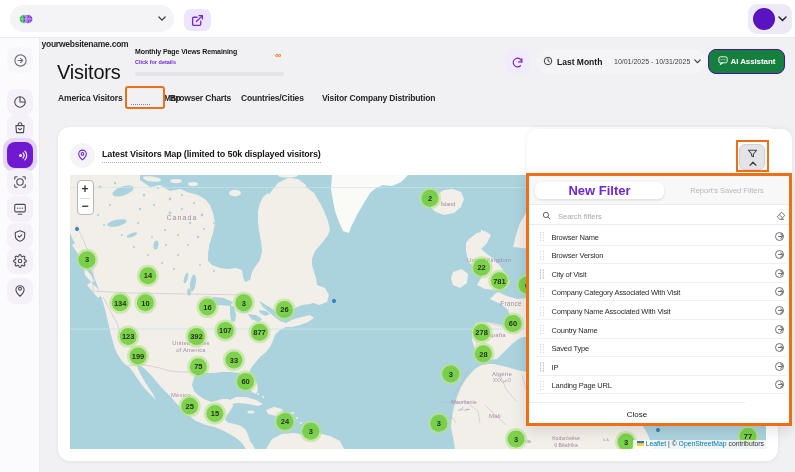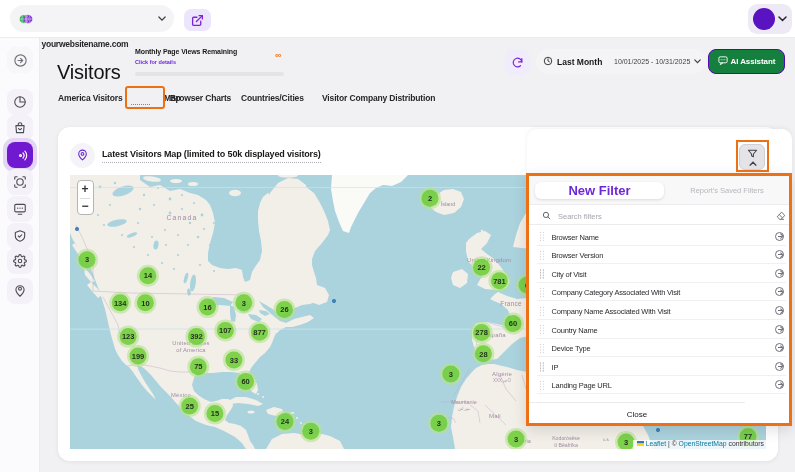--- a/index.html
+++ b/index.html
@@ -535,21 +535,21 @@
         <div class="arr"></div>
       </div>
     <div class="prow" style="top:144.5px;">
         <div class="dots"></div>
         <div class="lbl">Country Name</div>
         <div class="sep"></div>
         <div class="arr"></div>
       </div>
     <div class="prow" style="top:163.1px;">
         <div class="dots"></div>
-        <div class="lbl">Device Type</div>
+        <div class="lbl">Saved Type</div>
         <div class="sep"></div>
         <div class="arr"></div>
       </div>
     <div class="prow" style="top:181.7px;">
         <div class="dots"></div>
         <div class="lbl">IP</div>
         <div class="sep"></div>
         <div class="arr"></div>
       </div>
     <div class="prow" style="top:200.3px;">

